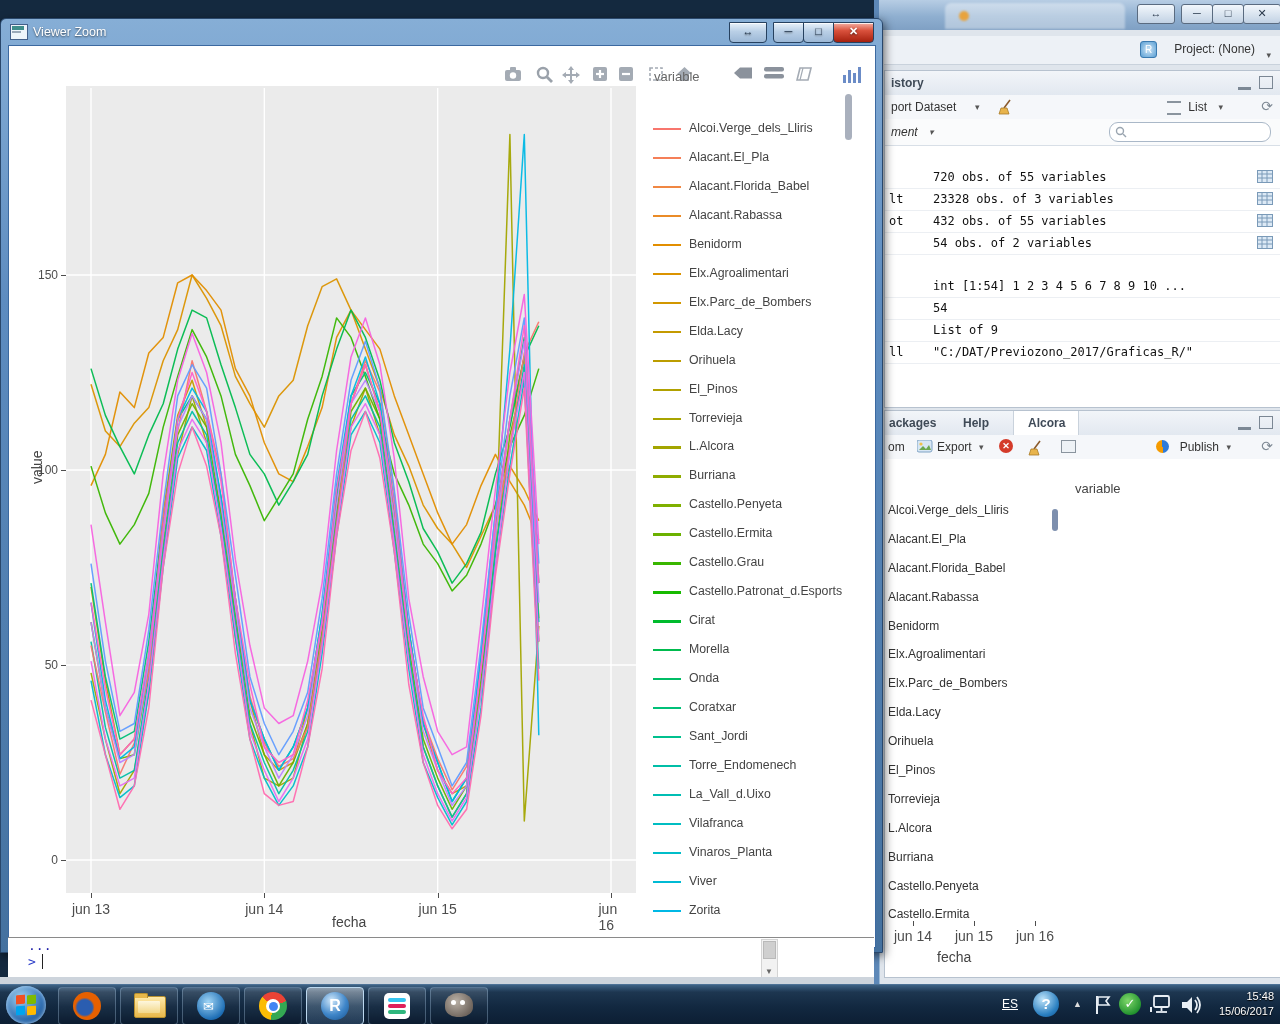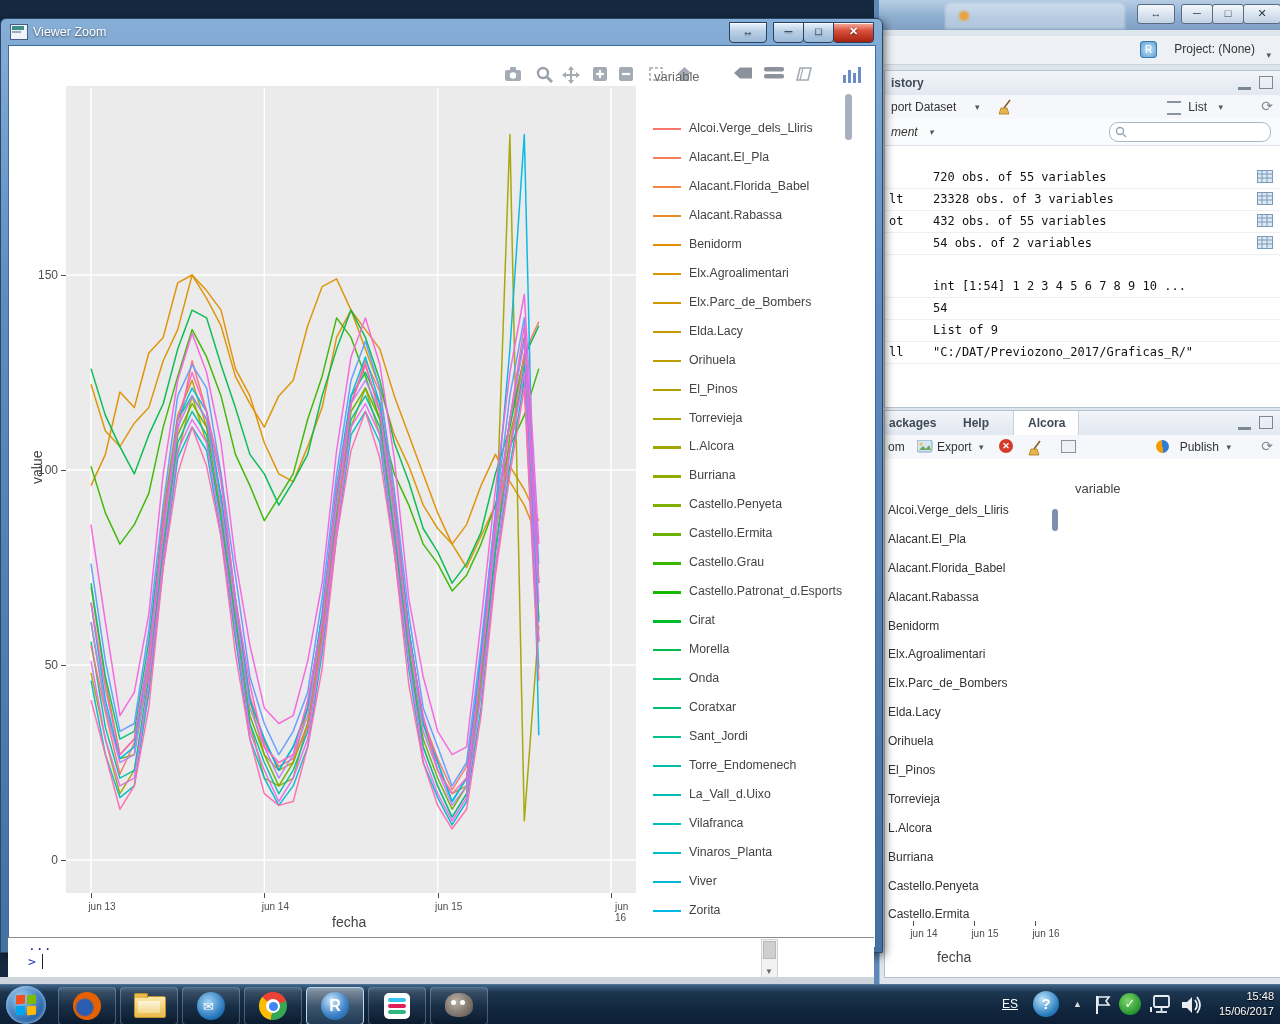--- a/index.html
+++ b/index.html
@@ -40,21 +40,21 @@
     text-shadow:0 1px 2px rgba(0,0,0,.6);}
   #vz-client{left:7px;top:26px;width:866px;height:901px;background:#ffffff;border:1px solid #3c69a0;}
   .vz-ctl{top:3px;height:19px;border:1px solid #26415f;border-radius:0 0 4px 4px;text-align:center;
     background:linear-gradient(#e8f1fa,#b9cfe6 45%,#9cb8d6);color:#1d2f44;font-size:11px;line-height:17px;
     box-shadow:inset 0 1px 0 rgba(255,255,255,.8);}
   .vz-ctl.close{background:linear-gradient(#f4b0a4,#d9513c 40%,#a5200e);color:#fff;font-weight:bold;}
 
   
   #plot-bg{background:#EBEBEB;}
   .ytick{position:absolute;right:0;font-size:12px;color:#4d4d4d;}
-  .xtick{position:absolute;font-size:10px;color:#4d4d4d;transform:translateX(-50%);margin-left:11px;}
+  .xtick{position:absolute;font-size:14px;color:#4d4d4d;transform:translateX(-50%);}
   .tickmark-x{position:absolute;width:1px;height:5px;background:#4d4d4d;}
   .tickmark-y{position:absolute;width:5px;height:1px;background:#4d4d4d;}
   .axis-title{font-size:14px;color:#444;}
   .lz-item{position:absolute;left:0;height:22px;white-space:nowrap;}
   .lz-key{position:absolute;left:0;top:10px;width:28px;height:2.4px;}
   .lz-lbl{position:absolute;left:36px;top:3px;font-size:12.3px;color:#444;}
   #vz-tooltip{background:#3EC1F3;border:1px solid #1e93c4;color:#14566e;font-size:12.5px;line-height:16px;
     padding:3px 6px;}
   #vz-tooltip:before{content:"";position:absolute;left:-8px;top:24px;border:5px solid transparent;
     border-right:8px solid #1e93c4;}

